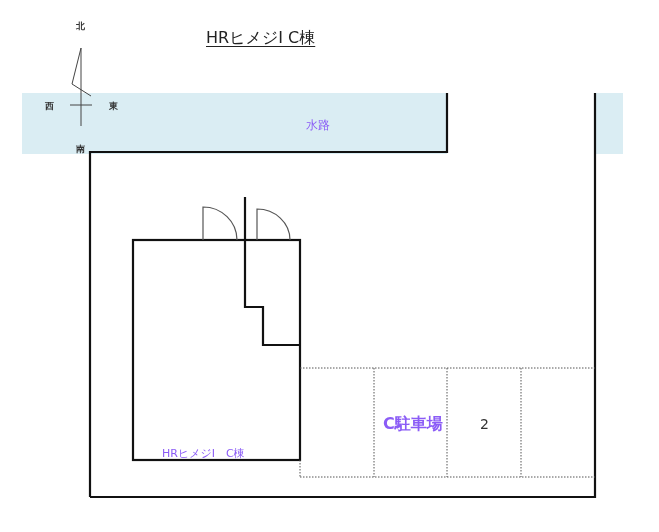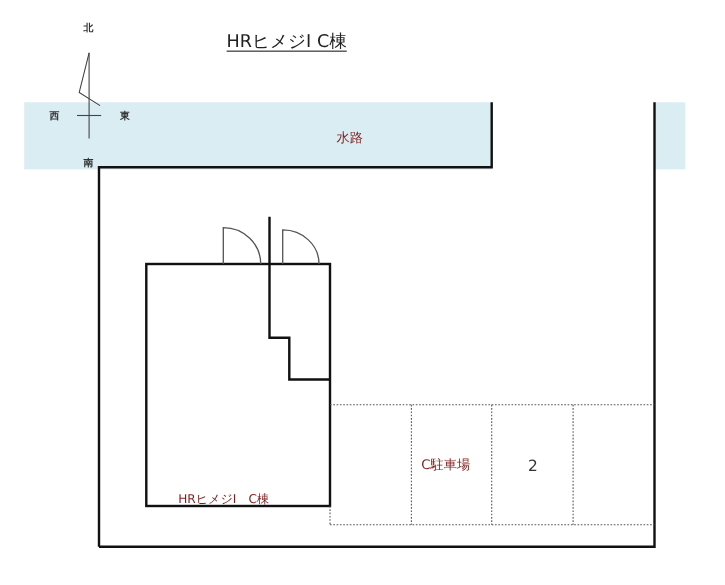--- a/index.html
+++ b/index.html
@@ -1,24 +1,24 @@
 <!DOCTYPE html>
 <html><head>
 <meta charset="utf-8">
 <style>
   html, body { margin:0; padding:0; background:#ffffff; }
   body { width:659px; height:532px; position:relative; overflow:hidden;
          font-family: "DejaVu Sans", "Liberation Sans", sans-serif; }
   svg { position:absolute; left:0; top:0; }
-  .lbl { position:absolute; color:#7f1d1d; white-space:nowrap; line-height:1; }
+  .lbl { position:absolute; color:#8b5cf6; white-space:nowrap; line-height:1; }
   .compass-lbl { font-size:9px; font-weight:bold; color:#333; }
   .title { font-size:16px; color:#222; text-decoration:underline; text-underline-offset:3px; }
   .water-lbl { font-size:12px; }
   .bldg-lbl { font-size:11px; }
-  .park-lbl { font-size:12px; }
+  .park-lbl { font-size:16px;font-weight:bold; }
   .slot-num { font-size:14px; color:#333; }
 </style>
 </head>
 <body>
 
 <svg width="659" height="532" viewBox="0 0 659 532">
 
   <rect x="22" y="93" width="425" height="61" fill="#daedf3"></rect>
   <rect x="595" y="93" width="28" height="61" fill="#daedf3"></rect>
 

